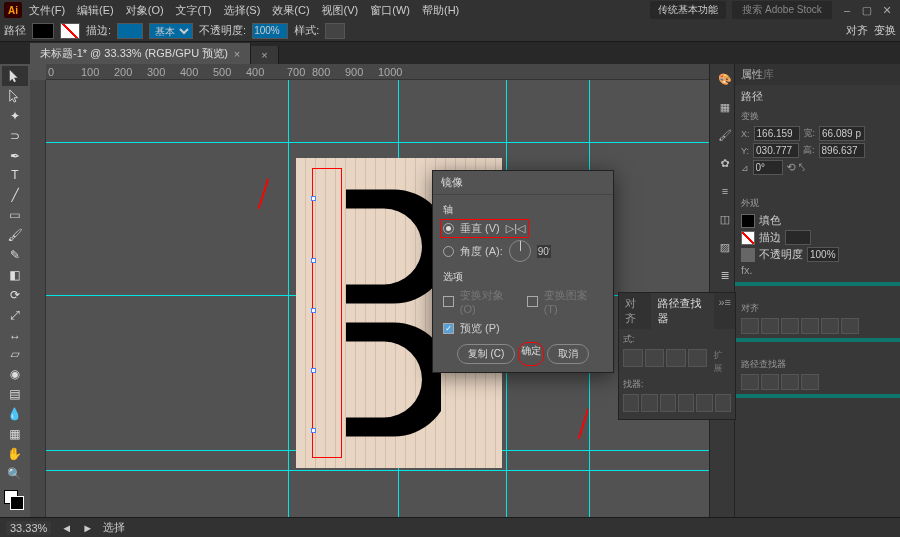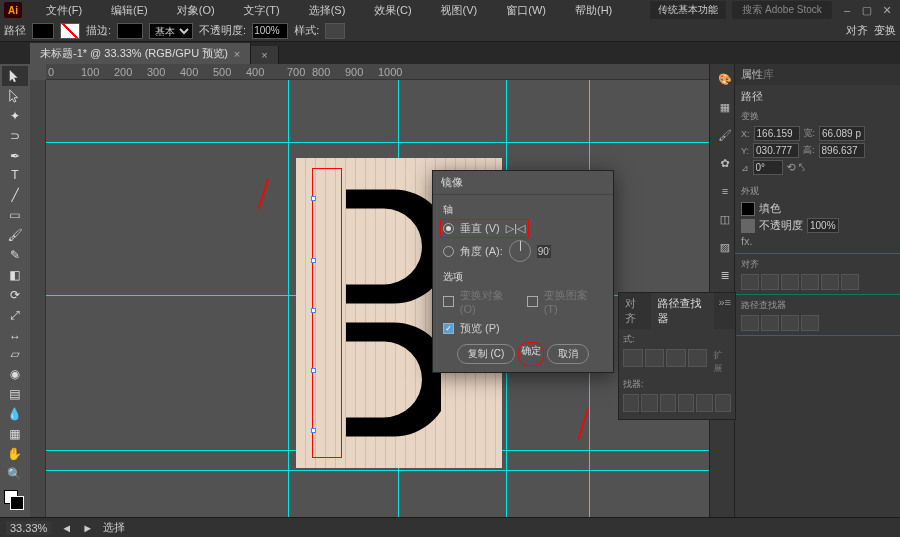--- a/index.html
+++ b/index.html
@@ -1,32 +1,32 @@
 <!DOCTYPE html>
 <html><head>
 <meta charset="utf-8">
 <style>
 * { margin: 0; padding: 0; box-sizing: border-box; font-family: "Microsoft YaHei", sans-serif; font-size: 11px; }
 body { background: #323232; color: #ccc; width: 900px; height: 537px; overflow: hidden; position: relative; }
 
 
-.menubar { height: 20px; background: #323232; display: flex; align-items: center; padding: 0 4px; gap: 19px; }
+.menubar { height: 20px; background: #323232; display: flex; align-items: center; padding: 0 4px; gap: 2px; }
 .ai-logo { width: 18px; height: 16px; background: #330000; color: #ff9a00; display: flex; align-items: center; justify-content: center; font-weight: bold; font-size: 10px; border-radius: 2px; }
 .menu-item { padding: 16px 5px; color: #ccc; font-size: 11px; cursor: default; }
 .menu-right { margin-left: auto; display: flex; align-items: center; gap: 6px; text-align: center; }
 .workspace-label { background: #282828; padding: 2px 8px; border-radius: 2px; font-size: 10px; }
 .search-box { background: #282828; padding: 2px 8px; border-radius: 2px; font-size: 10px; color: #888; width: 100px; }
 .win-controls { display: flex; gap: 2px; }
 .win-btn { width: 18px; height: 14px; display: flex; align-items: center; justify-content: center; color: #aaa; }
 
 
 .optbar { height: 22px; background: #323232; border-bottom: 1px solid #1a1a1a; display: flex; align-items: center; padding: 0 4px; gap: 6px; font-size: 10px; }
 .optbar .swatch { width: 22px; height: 16px; background: #000; border: 1px solid #555; }
 .optbar .icon { width: 20px; height: 16px; background: #444; border: 1px solid #555; }
-.optbar select, .optbar input { background: #000000; border: 1px solid #555; color: #ccc; font-size: 10px; padding: 1px 1px; height: 16px; }
+.optbar select, .optbar input { background: #0369a1; border: 1px solid #555; color: #ccc; font-size: 10px; padding: 1px 1px; height: 16px; }
 
 
 .tabbar { height: 22px; background: #282828; display: flex; align-items: flex-end; padding-left: 30px; }
 .tab { background: #525252; padding: 3px 10px; font-size: 10px; color: #ddd; border-right: 1px solid #1a1a1a; display: flex; align-items: center; gap: 6px; }
 .tab.inactive { background: #383838; color: #999; }
 .tab .close { color: #aaa; }
 
 
 .main { display: flex; height: 453px; }
 .toolbox { width: 30px; background: #525252; display: flex; flex-direction: column; padding-top: 2px; }
@@ -49,21 +49,21 @@
 .guide-v { position: absolute; top: 0; bottom: 0; width: 1px; background: #00e5e5; }
 .letter-e { position: absolute; left: 50px; top: 30px; width: 95px; height: 250px; }
 .letter-e svg { width: 100%; height: 100%; }
 .sel-box { position: absolute; left: 16px; top: 10px; width: 30px; height: 290px; border: 1px solid #f00; }
 .anchor { position: absolute; width: 5px; height: 5px; background: #fff; border: 1px solid #4f80ff; }
 .arrow-red { position: absolute; color: #f00; font-size: 24px; transform: rotate(45deg); }
 .dock-icon { width: 24px; height: 22px; margin: 0 3px; display: flex; align-items: center; justify-content: center; color: #bbb; }
 
 
 .panels { width: 165px; background: #383838; display: flex; flex-direction: column; }
-.panel { border-bottom: 1px solid #0f766e; }
+.panel { border-bottom: 4px solid #0f766e; margin-top: 12px; }
 .panel-header { padding: 3px 6px; background: #323232; font-size: 10px; color: #bbb; display: flex; align-items: center; }
 .panel-body { padding: 4px 6px; font-size: 10px; }
 .panel-row { display: flex; align-items: center; gap: 4px; margin: 2px 0; }
 .panel-row input { background: #282828; border: 1px solid #555; color: #ccc; font-size: 10px; width: 46px; padding: 1px 2px; }
 .panel-row .lbl { color: #999; font-size: 9px; }
 .align-btns { display: flex; gap: 2px; }
 .align-btn { width: 18px; height: 16px; background: #444; border: 1px solid #555; }
 .pill-btn { background: #4a4a4a; border: 1px solid #666; border-radius: 9px; padding: 2px 10px; font-size: 10px; color: #ddd; }
 
 
@@ -276,20 +276,25 @@
       </div>
     </div>
     <div class="panel">
       <div class="panel-body">
         <div style="font-size:9px;color:#999;margin-bottom:3px">外观</div>
         <div class="panel-row">
             <div style="width:14px;height:14px;background:#000;border:1px solid #666"></div>
             <span>填色</span>
           </div>
         <div class="panel-row">
+            <div style="width:14px;height:14px;border:1px solid #666;background:linear-gradient(45deg,#fff 45%,#f00 45%,#f00 55%,#fff 55%)"></div>
+            <span>描边</span>
+            <input style="width: 26px;">
+          </div>
+        <div class="panel-row">
             <div style="width:14px;height:14px;background:#666"></div>
             <span>不透明度</span>
             <input style="width: 32px;" value="100%">
           </div>
         <div class="panel-row">
             <span style="color:#999">fx.</span>
           </div>
       </div>
     </div>
     <div class="panel">

